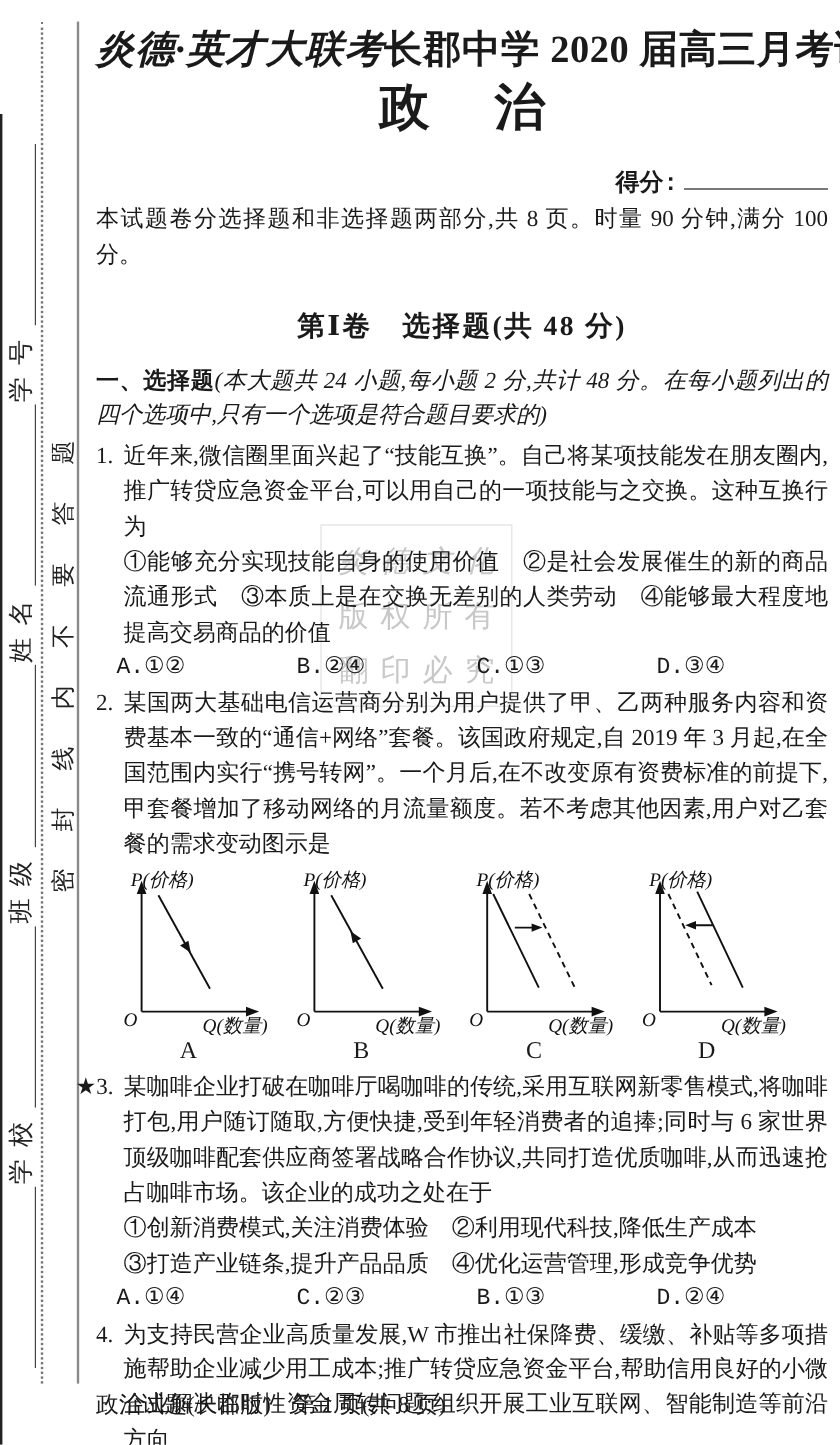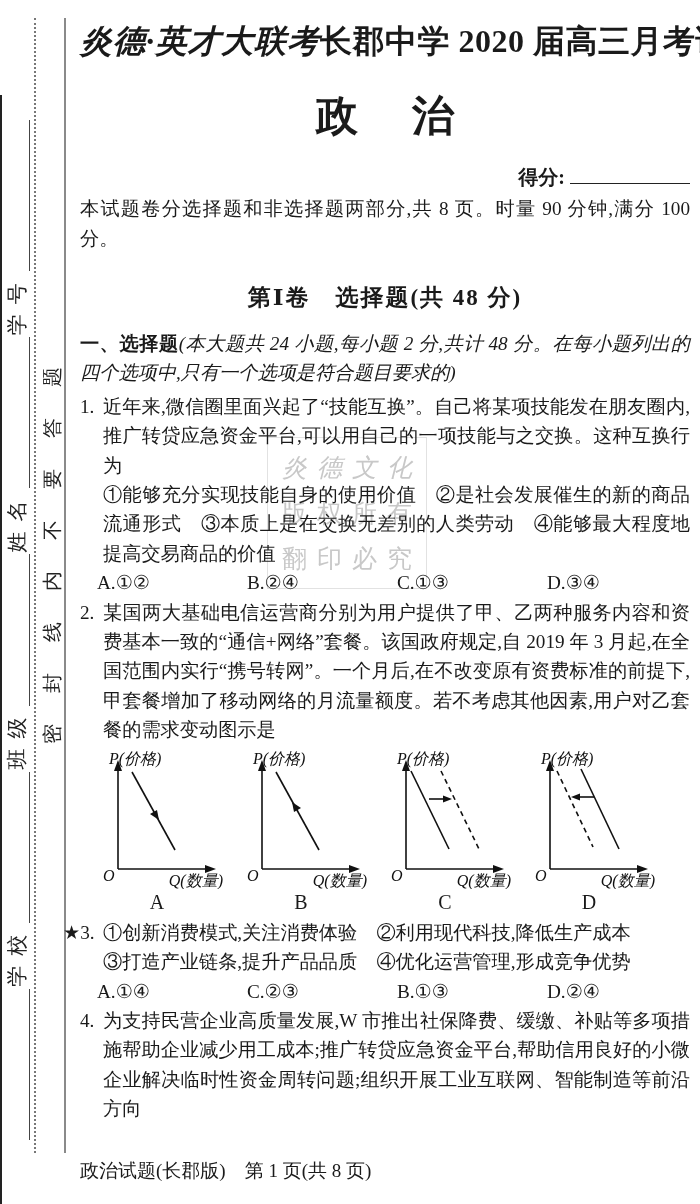--- a/index.html
+++ b/index.html
@@ -33,35 +33,35 @@
     border:1px solid #e2e2e2; z-index:0;
     display:flex; flex-direction:column; justify-content:space-evenly; align-items:center;
   }
   .watermark div { font-size:25px; color:#c8c8c8; letter-spacing:10px; padding-left:10px; white-space:nowrap; }
   .watermark .wm-script { font-style:italic; }
   
   .main { position:absolute; left:80px; width:610px; top:0; z-index:1; }
   .brand-title { margin-top:20px; text-align:center; font-size:32px; white-space:nowrap; }
   .brand-title .brand { font-weight:bold; font-style:italic; letter-spacing:1px; }
   .brand-title .rest { font-weight:bold; letter-spacing:0.5px; }
-  .subject-title { margin-top:26px; text-align:center; font-size:42px; font-weight:bold;
+  .subject-title { text-align:center; font-size:42px; font-weight:bold;
                    letter-spacing:54px; padding-left:54px; line-height:52px; }
   .score-row { margin-top:20px; height:32px; text-align:right; font-size:20px; }
-  .score-row .score-label { font-family:Liberation Serif, serif; font-weight:bold; }
+  .score-row .score-label { font-family:Liberation Mono, monospace; font-weight:bold; }
   .score-row .score-line { display:inline-block; width:120px; border-bottom:1.6px solid #222; height:22px; }
   .intro { font-size:19.2px; line-height:30px; text-align:justify; }
   .section-heading { margin-top:28px; text-align:center; font-size:23px; font-weight:bold; letter-spacing:2px; }
   .part-intro { margin-top:16px; font-size:19.2px; line-height:29.4px; text-align:justify; word-break:break-all; }
   .part-intro .part-label { font-weight:bold; font-family:"Liberation Sans","DejaVu Sans",sans-serif; }
   .part-intro .kai { font-style:italic; }
   .question { position:relative; padding-left:23px; font-size:19.2px; line-height:29.4px; }
   .question .qno { position:absolute; left:0; top:0; }
   .question .qno.star { left:-17px; }
   .qtext { text-align:justify; word-break:break-all; }
-  .opts { display:grid; grid-template-columns:150px 150px 150px 150px; margin-left:-6px; }
+  .opts { display:grid; grid-template-columns:150px 150px 150px 150px; margin-left:-6px;font-family:Liberation Mono, monospace; }
   
   .charts-row { display:flex; margin-left:5px; margin-top:2px; }
   .chart-cell { width:144px; }
   .chart-cell svg { display:block; }
   .chart-letter { text-align:center; font-size:20px; margin-top:2px; }
   svg text { font-family:"Liberation Serif","DejaVu Serif",serif; fill:#111; }
   svg .var { font-style:italic; font-size:16px; }
   svg line, svg polyline { stroke:#111; }
   
   .footer { position:absolute; left:80px; width:610px; top:1158px; text-align:left; font-size:19px; z-index:1; }
@@ -203,20 +203,21 @@
         <line x1="62" y1="50" x2="77" y2="50" stroke-width="1.6"></line>
         <polygon points="54,50 63,46.5 63,53.5" fill="#111"></polygon>
       </svg>
       <div class="chart-letter">D</div>
     </div>
 
   </div>
 
   <div class="question" style="margin-top:4px;">
     <span class="qno star">★3.</span>
+    <div class="qtext">某咖啡企业打破在咖啡厅喝咖啡的传统,采用互联网新零售模式,将咖啡打包,用户随订随取,方便快捷,受到年轻消费者的追捧;同时与 6 家世界顶级咖啡配套供应商签署战略合作协议,共同打造优质咖啡,从而迅速抢占咖啡市场。该企业的成功之处在于</div>
     <div>①创新消费模式,关注消费体验　②利用现代科技,降低生产成本</div>
     <div>③打造产业链条,提升产品品质　④优化运营管理,形成竞争优势</div>
     <div class="opts">
       <span>A.①④</span>
       <span>C.②③</span>
       <span>B.①③</span>
       <span>D.②④</span>
     </div>
   </div>
 

